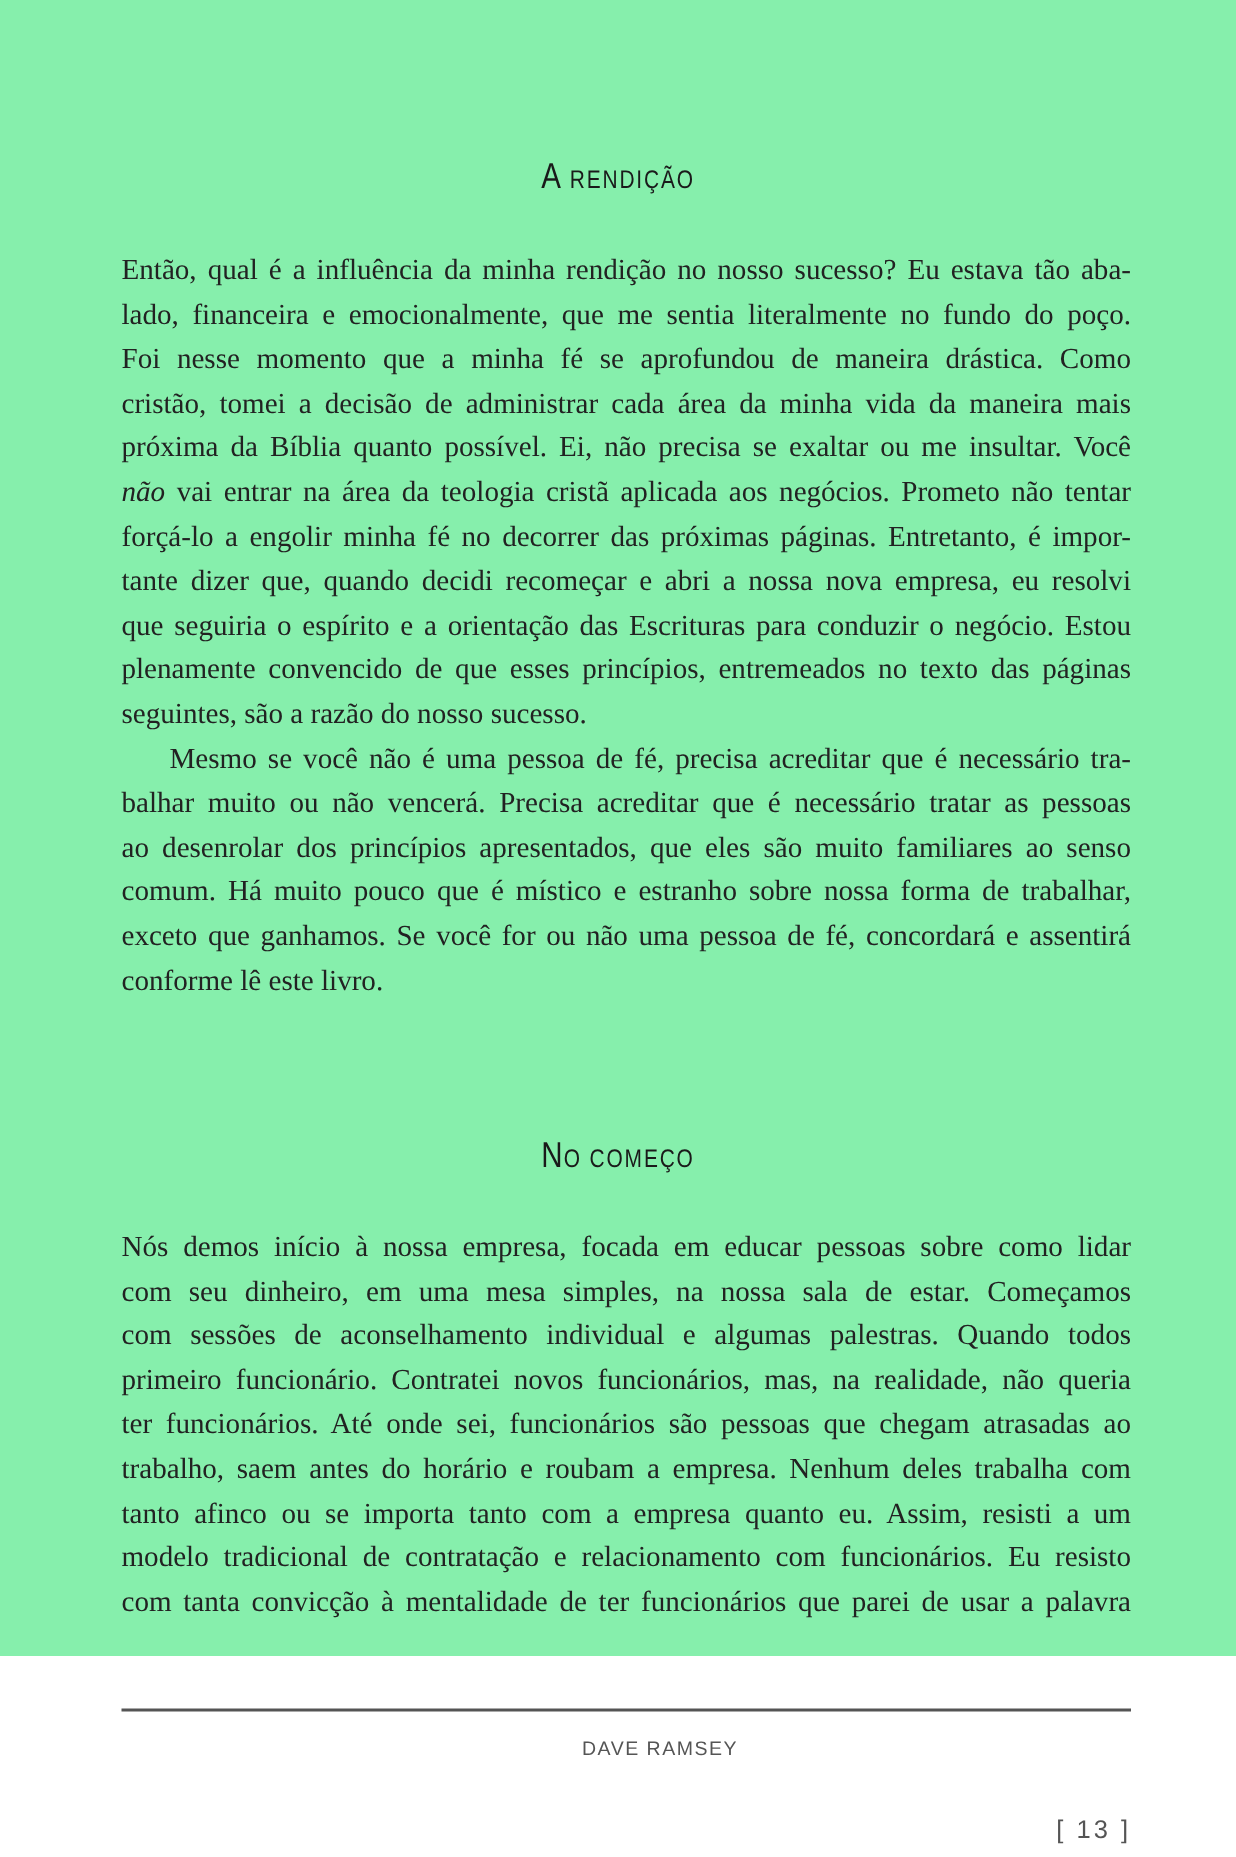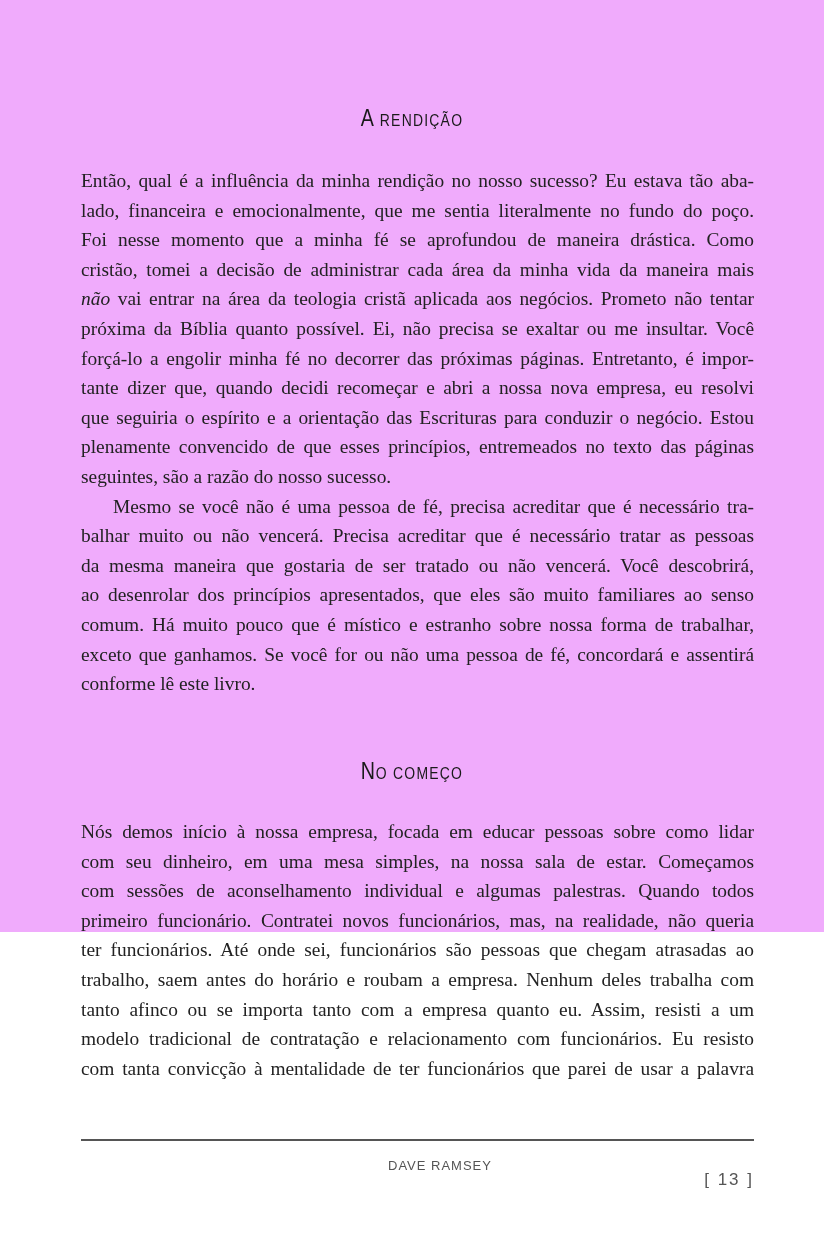--- a/index.html
+++ b/index.html
@@ -1,17 +1,17 @@
 <!DOCTYPE html>
 <html><head>
   <meta charset="utf-8">
   <style>
     html, body { margin: 0; padding: 0; background: #ffffff; }
     body { width: 824px; height: 1238px; position: relative; overflow: hidden; }
-    .page { position: absolute; left: 0; top: 0; width: 824px; height: 932px; background: #f0abfc; }
+    .page { position: absolute; left: 0; top: 0; width: 824px; height: 1104px; background: #86efac; }
     .heading {
       position: absolute; left: 0; width: 824px; text-align: center;
       font-family: "Liberation Sans Narrow", "Liberation Sans", sans-serif;
       font-size: 22px; color: #1a1a1a; letter-spacing: 1px;
       transform: scaleX(0.82); transform-origin: center;
     }
     .heading .cap { font-size: 24px; }
     .heading .sc { font-size: 17px; letter-spacing: 1.5px; text-transform: uppercase; }
     .h1 { top: 104px; }
     .h2 { top: 757px; }
@@ -25,52 +25,51 @@
     .body-text .line { display: block; text-align: justify; text-align-last: justify; white-space: nowrap; }
     .body-text .line.last { text-align-last: left; font-family: Liberation Serif, serif; }
     .sec1 { top: 166px; }
     .sec2 { top: 817px; }
     .rule { position: absolute; left: 81px; top: 1139px; width: 673px; height: 2px; background: #555; }
     .footer-author {
       position: absolute; top: 1158px; left: 0; width: 824px; text-align: center;
       font-family: "Liberation Sans", sans-serif; font-size: 13px; letter-spacing: 1px; color: #555; padding-left: 28px;
     }
     .footer-page {
-      position: absolute; top: 1170px; right: 70px;
+      position: absolute; top: 1210px; right: 70px;
       font-family: "Liberation Sans", sans-serif; font-size: 17px; color: #555; letter-spacing: 2px;
     }
     em { font-style: italic; }
   </style>
 </head>
 <body>
 
 <div class="page">
 
   <div class="heading h1">
     <span class="cap">A</span><span class="sc"> rendição</span>
   </div>
 
   <div class="body-text sec1">
       <p>
         <span class="line">Então, qual é a influência da minha rendição no nosso sucesso? Eu estava tão aba-</span>
         <span class="line">lado, financeira e emocionalmente, que me sentia literalmente no fundo do poço.</span>
         <span class="line">Foi nesse momento que a minha fé se aprofundou de maneira drástica. Como</span>
         <span class="line">cristão, tomei a decisão de administrar cada área da minha vida da maneira mais</span>
+        <span class="line">próxima da Bíblia quanto possível. Ei, não precisa se exaltar ou me insultar. Você</span>
         <span class="line"><em>não</em> vai entrar na área da teologia cristã aplicada aos negócios. Prometo não tentar</span>
-        <span class="line">próxima da Bíblia quanto possível. Ei, não precisa se exaltar ou me insultar. Você</span>
         <span class="line">forçá-lo a engolir minha fé no decorrer das próximas páginas. Entretanto, é impor-</span>
         <span class="line">tante dizer que, quando decidi recomeçar e abri a nossa nova empresa, eu resolvi</span>
         <span class="line">que seguiria o espírito e a orientação das Escrituras para conduzir o negócio. Estou</span>
         <span class="line">plenamente convencido de que esses princípios, entremeados no texto das páginas</span>
         <span class="line last">seguintes, são a razão do nosso sucesso.</span>
       </p>
       <p>
         <span class="line" style="text-indent: 32px;">Mesmo se você não é uma pessoa de fé, precisa acreditar que é necessário tra-</span>
         <span class="line">balhar muito ou não vencerá. Precisa acreditar que é necessário tratar as pessoas</span>
-        <span class="line">da mesma maneira que gostaria de ser tratado ou não vencerá. Você descobrirá,</span>
         <span class="line">ao desenrolar dos princípios apresentados, que eles são muito familiares ao senso</span>
         <span class="line">comum. Há muito pouco que é místico e estranho sobre nossa forma de trabalhar,</span>
         <span class="line">exceto que ganhamos. Se você for ou não uma pessoa de fé, concordará e assentirá</span>
         <span class="line last">conforme lê este livro.</span>
       </p>
     </div>
 
   <div class="heading h2">
     <span class="cap">N</span><span class="sc">o começo</span>
   </div>

